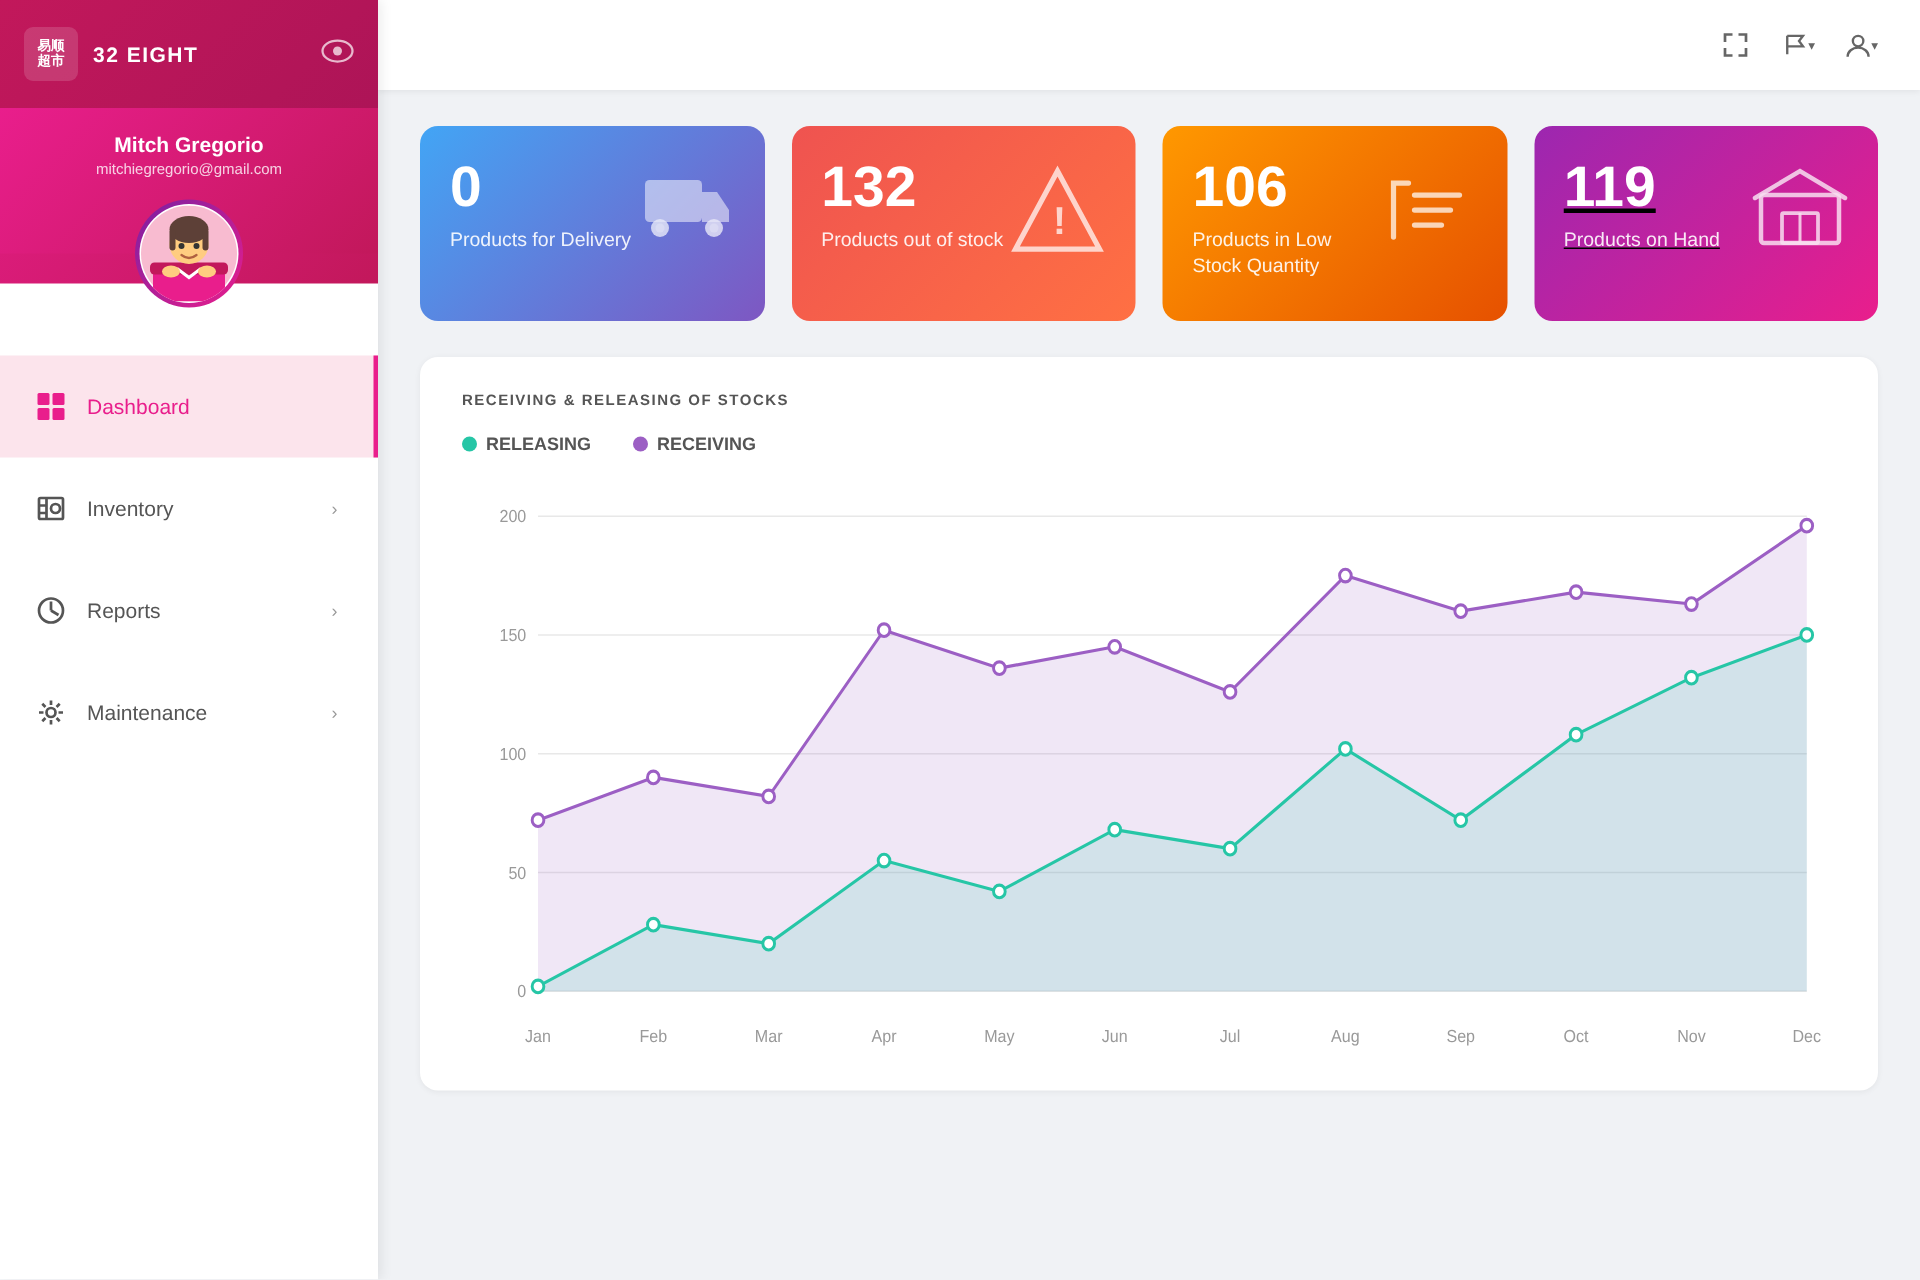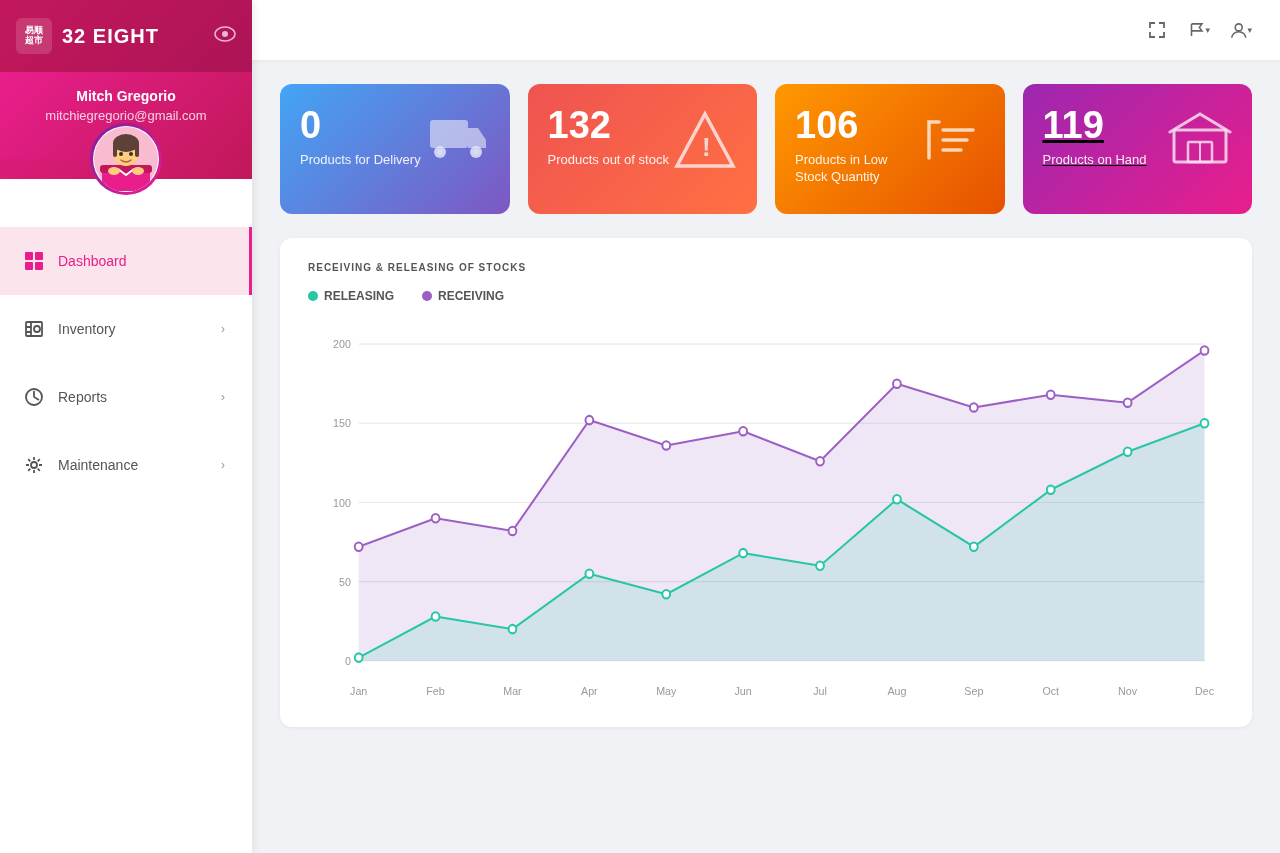--- a/index.html
+++ b/index.html
@@ -41,21 +41,21 @@
       flex-direction: column;
       align-items: center;
       justify-content: center;
       font-size: 9px;
       color: #fff;
       line-height: 1.1;
       font-weight: bold;
     }
     .brand-name {
       color: #fff;
-      font-size: 20px;
+      font-size: 14px;
       font-weight: 700;
       letter-spacing: 1px;
     }
     .brand-icon {
       margin-left: auto;
       color: rgba(255,255,255,0.7);
       font-size: 16px;
       cursor: pointer;
     }
     .user-section {
@@ -67,21 +67,22 @@
       padding: 16px 16px 0 16px;
     }
     .user-name {
       color: #fff;
       font-size: 14px;
       font-weight: 600;
       margin-bottom: 4px;
     }
     .user-email {
       color: rgba(255,255,255,0.8);
-      font-size: 13px;
+      font-size: 10px;
+      margin-bottom: 14px;
     }
     .avatar-wrapper {
       width: 72px;
       height: 72px;
       border-radius: 50%;
       background: linear-gradient(135deg, #7b1fa2, #e91e8c);
       padding: 3px;
       margin-bottom: -36px;
       z-index: 2;
     }

